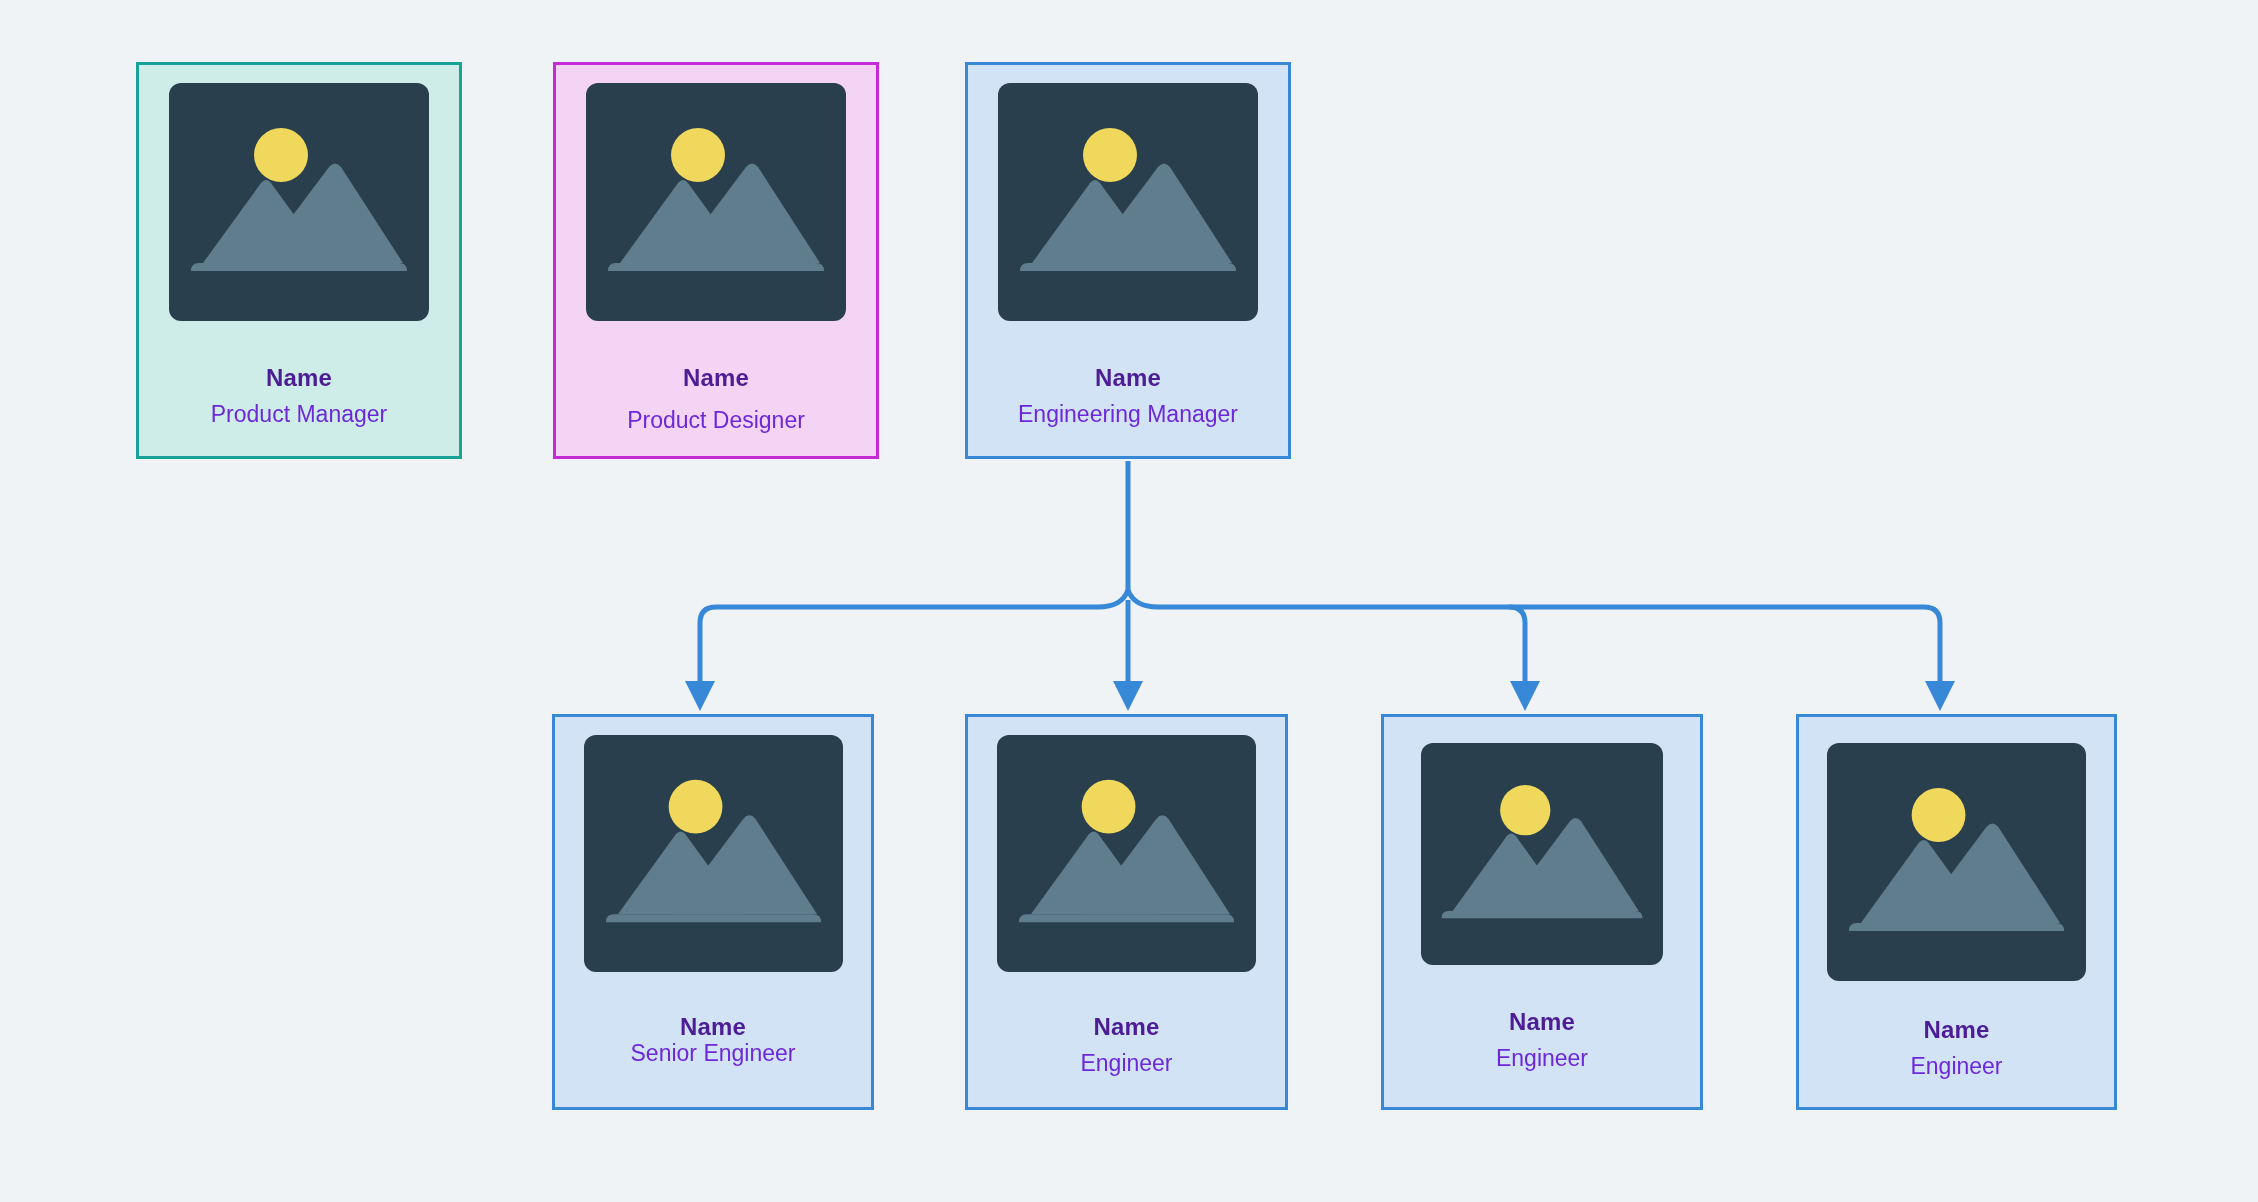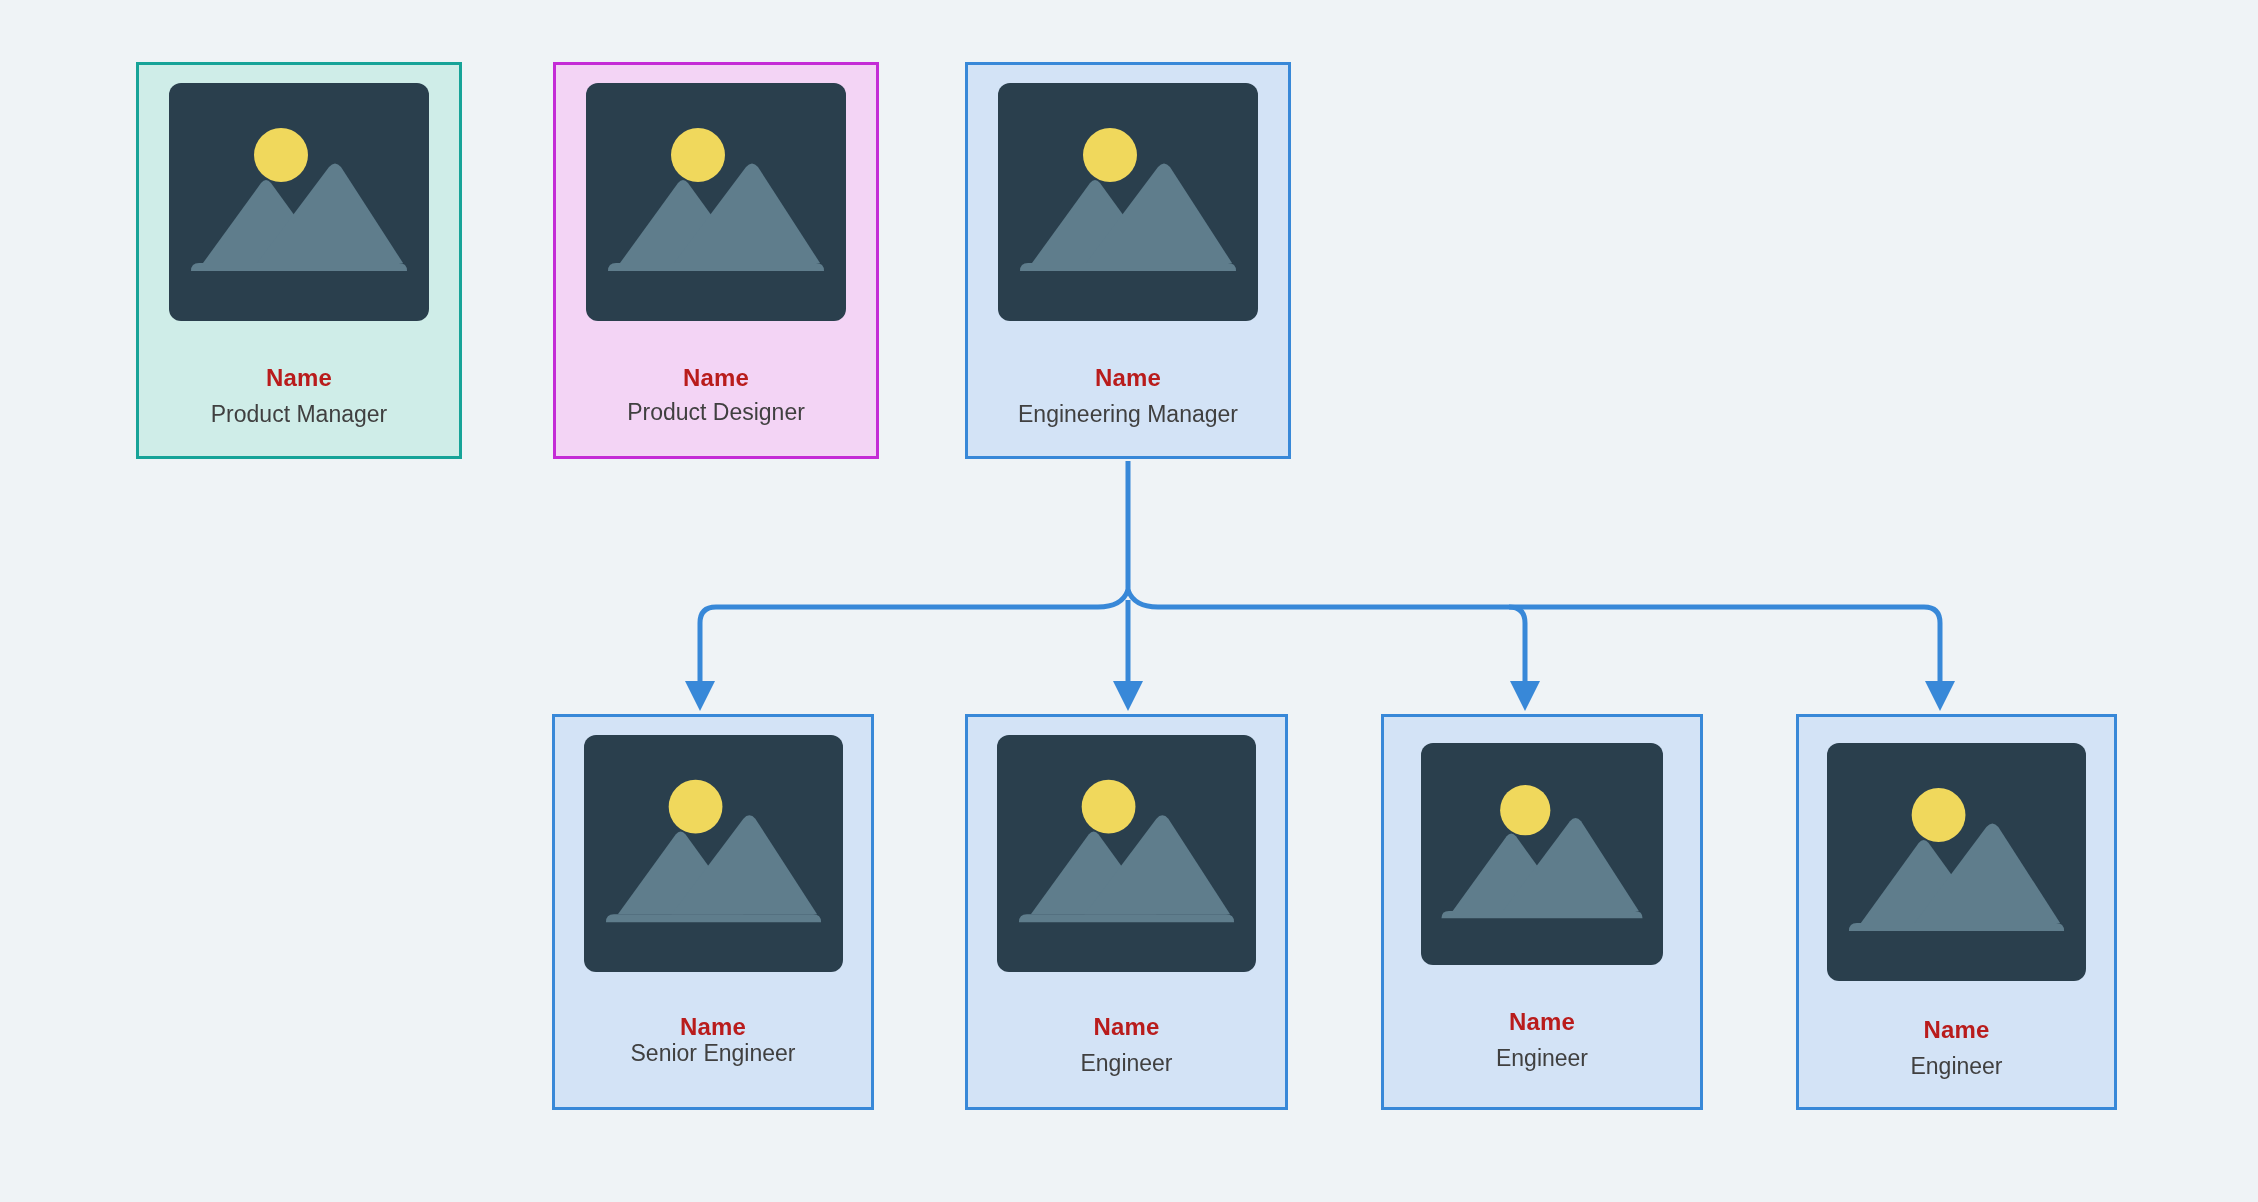--- a/index.html
+++ b/index.html
@@ -26,27 +26,27 @@
   .thumb{
     position:relative;
     background:#2A3F4D;
     border-radius:12px;
     overflow:hidden;
     flex:none;
   }
   .thumb svg{display:block;width:100%;height:100%;}
   .card-name{
     font-weight:bold;
-    color:#b91c1c;
+    color:#4c1d95;
     letter-spacing:.1px;
     line-height:1.1;
     text-align:center;
   }
   .card-role{
-    color:#404040;
+    color:#6d28d9;
     line-height:1.2;
     text-align:center;
     white-space:nowrap;
   }
 </style>
 </head>
 <body>
 
 <div id="canvas">
 
@@ -93,21 +93,21 @@
               background:#F3D4F5;border:3px solid #C42BD6;">
     <div class="thumb" style="width:260px;height:238px;margin-top:18px;">
       <svg viewBox="0 0 260 238" preserveAspectRatio="none">
         <circle cx="112" cy="72" r="27" fill="#F0D85C"></circle>
         <path d="M22,188 Q22,180 30,180 L230,180 Q238,180 238,188 Z" fill="#5F7D8C"></path>
         <path d="M92,100 Q97,94 102,100 L160,180 L34,180 Z" fill="#5F7D8C"></path>
         <path d="M160,84 Q166,77 172,84 L234,180 L88,180 Z" fill="#5F7D8C"></path>
       </svg>
     </div>
     <div class="card-name" style="margin-top:44px;font-size:24px;">Name</div>
-    <div class="card-role" style="margin-top:8px;font-size:23px;">Product Designer</div>
+    <div class="card-role" style="margin-top:16px;font-size:23px;">Product Designer</div>
   </div>
 
   <div class="card" style="left:965px;top:62px;width:326px;height:397px;
               background:#D3E3F6;border:3px solid #3888D8;">
     <div class="thumb" style="width:260px;height:238px;margin-top:18px;">
       <svg viewBox="0 0 260 238" preserveAspectRatio="none">
         <circle cx="112" cy="72" r="27" fill="#F0D85C"></circle>
         <path d="M22,188 Q22,180 30,180 L230,180 Q238,180 238,188 Z" fill="#5F7D8C"></path>
         <path d="M92,100 Q97,94 102,100 L160,180 L34,180 Z" fill="#5F7D8C"></path>
         <path d="M160,84 Q166,77 172,84 L234,180 L88,180 Z" fill="#5F7D8C"></path>

